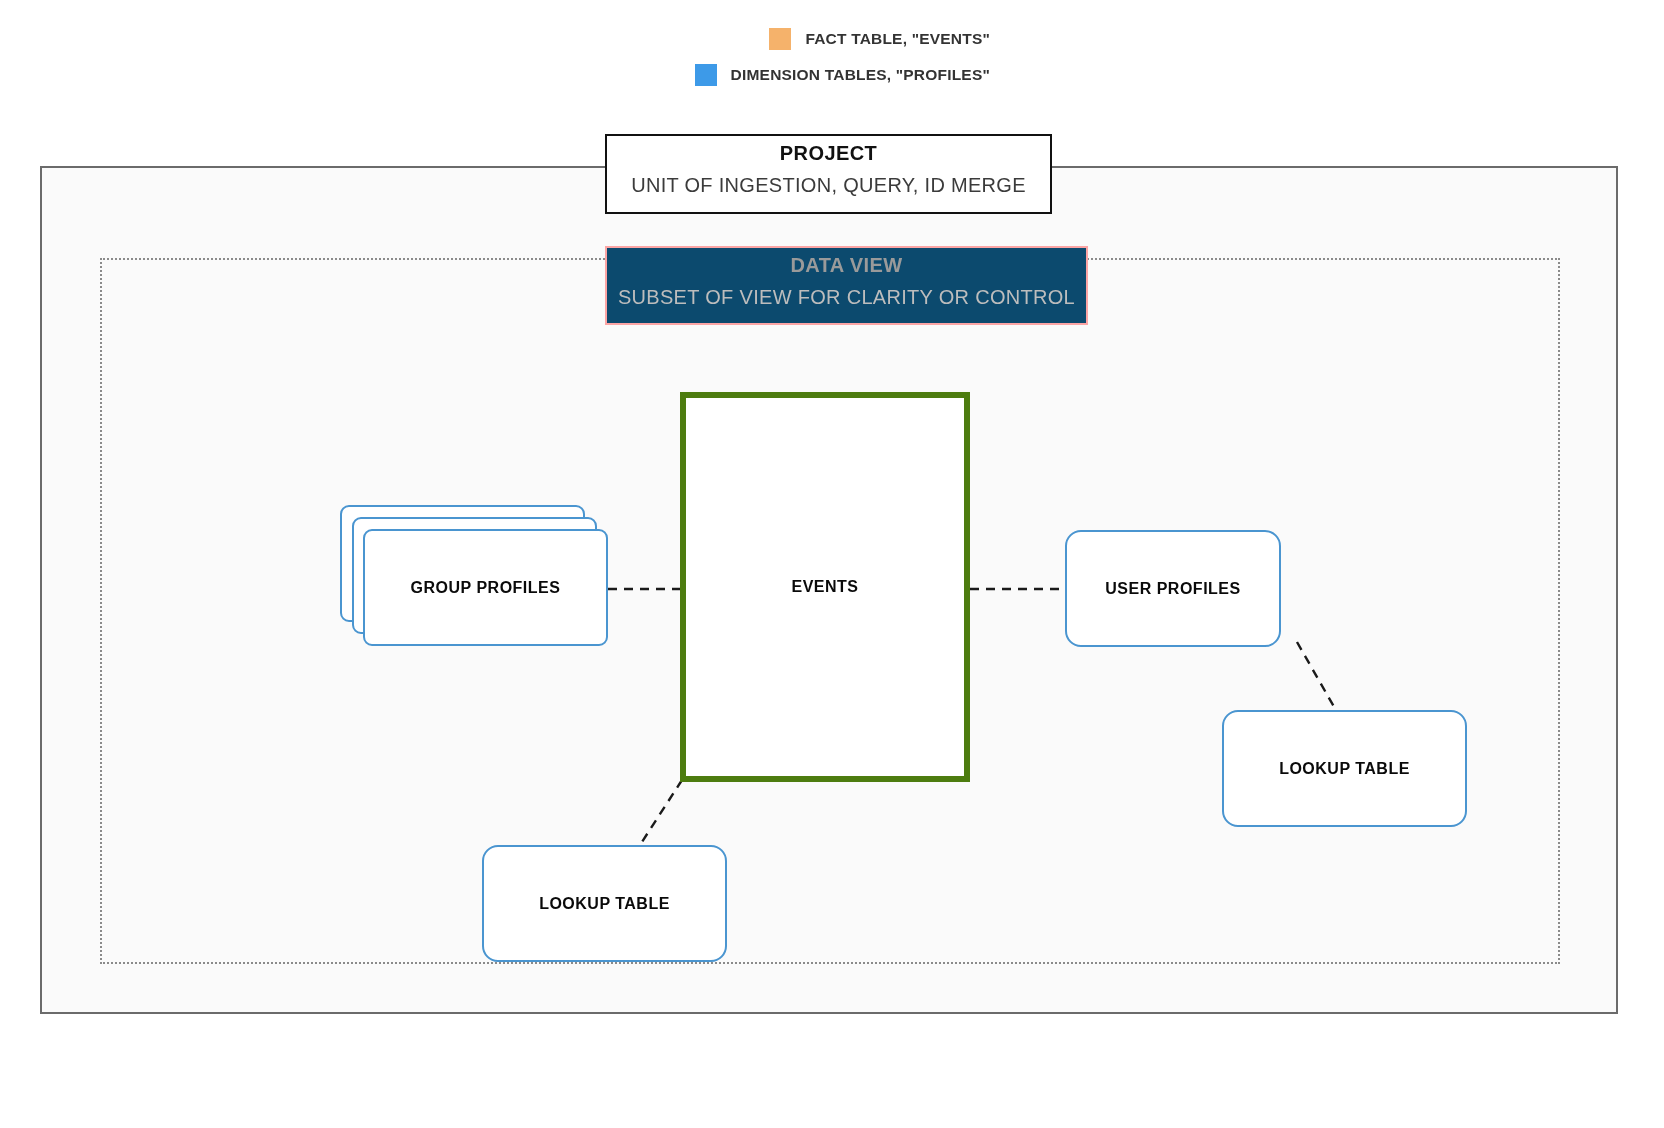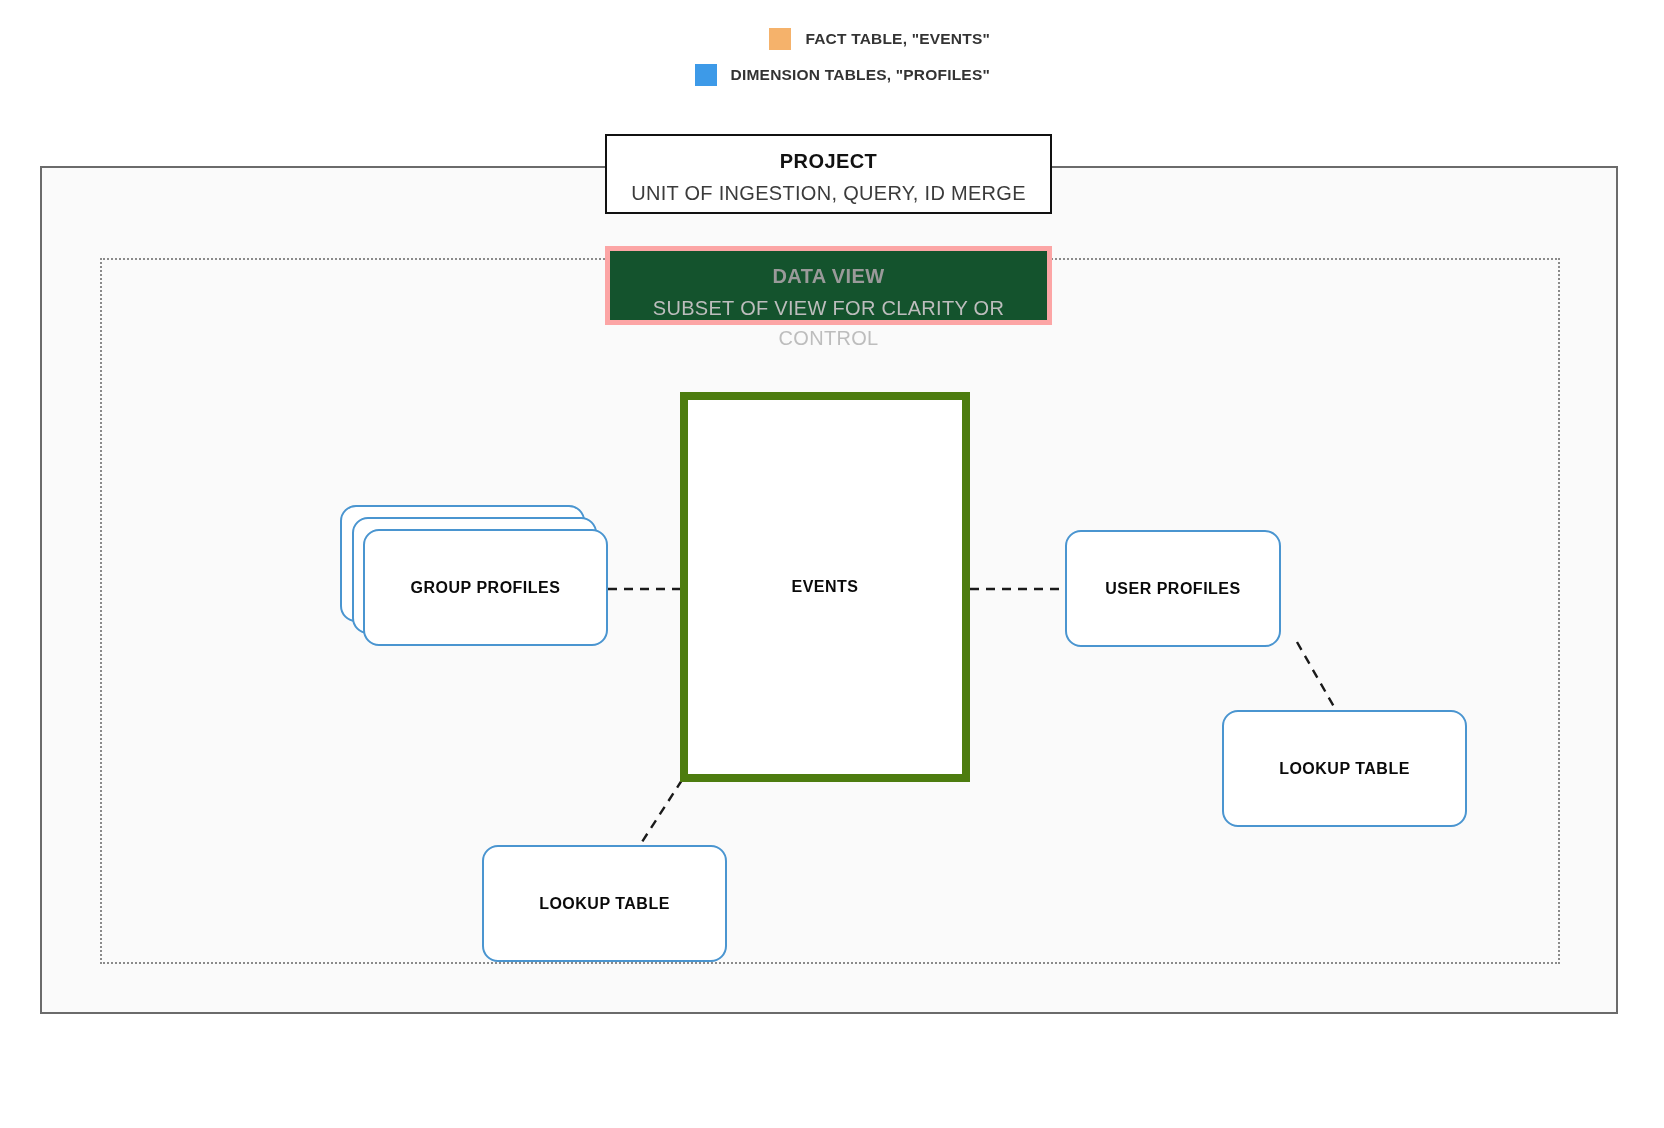--- a/index.html
+++ b/index.html
@@ -73,21 +73,21 @@
     box-sizing: border-box;
     background: transparent;
   }
 
   
   .label-box {
     position: absolute;
     box-sizing: border-box;
     background: #ffffff;
     text-align: center;
-    padding-top: 12px;
+    padding-top: 4px;
   }
   .label-box .lb-title {
     font-size: 20px;
     font-weight: bold;
     letter-spacing: 0.4px;
     line-height: 1.35;
   }
   .label-box .lb-sub {
     font-size: 20px;
     font-weight: normal;
@@ -102,25 +102,25 @@
     width: 447px;
     height: 80px;
     border: 2px solid #111111;
     color: #111111;
   }
   #project-box .lb-sub { color: #3b3b3b; }
 
   #dataview-box {
     left: 605px;
     top: 246px;
-    width: 447px;
+    width: 483px;
     height: 79px;
-    border: 5px solid #fca5a5;
+    border: 2px solid #fca5a5;
     color: #9a9a9a;
-    background: #14532d;
+    background: #0c4a6e;
   }
   #dataview-box .lb-sub { color: #bdbdbd; }
 
   
   .node {
     position: absolute;
     box-sizing: border-box;
     background: #ffffff;
     display: flex;
     align-items: center;
@@ -137,38 +137,38 @@
   .node-profile {
     border: 2px solid #4a95d0;
     border-radius: 16px;
   }
 
   #events-box {
     left: 680px;
     top: 392px;
     width: 290px;
     height: 390px;
-    border: 8px solid #4d7c0f;
+    border: 6px solid #4d7c0f;
     border-radius: 0;
   }
 
   
   #group-stack {
     position: absolute;
     left: 340px;
     top: 505px;
     width: 268px;
     height: 140px;
   }
   #group-stack .stack-card {
     position: absolute;
     width: 245px;
     height: 117px;
     border: 2px solid #4a95d0;
-    border-radius: 16px;
+    border-radius: 9px;
     background: #ffffff;
     box-sizing: border-box;
   }
   #group-stack .stack-card.c1 { left: 0px;  top: 0px;  z-index: 1; }
   #group-stack .stack-card.c2 { left: 12px; top: 12px; z-index: 2; }
   #group-stack .stack-card.c3 { left: 23px; top: 24px; z-index: 3;
                                  display:flex; align-items:center; justify-content:center; }
 
   #user-profiles-box { left: 1065px; top: 530px;  width: 216px; height: 117px; }
   #lookup-right-box  { left: 1222px; top: 710px;  width: 245px; height: 117px; }

